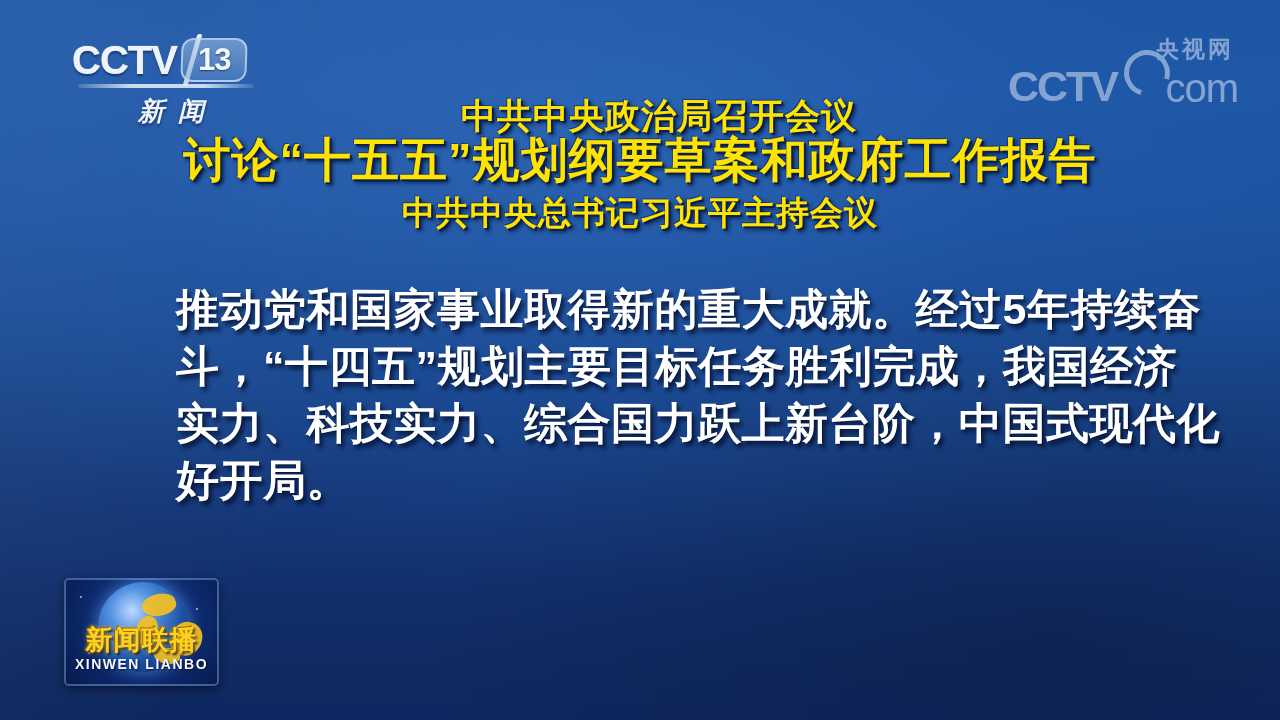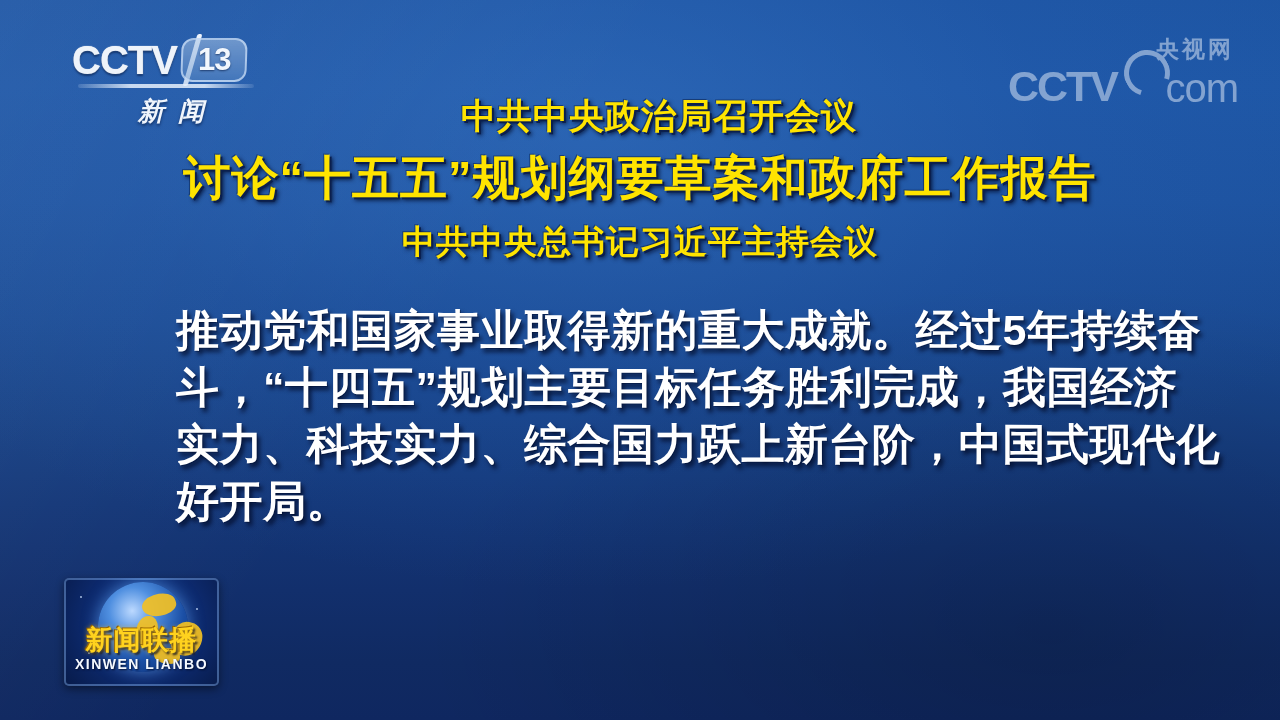--- a/index.html
+++ b/index.html
@@ -148,29 +148,28 @@
     color:#ffe400;
     font-weight:bold;
     line-height:1.0;
     white-space:nowrap;
     text-shadow:
        2px 2px 0 #0b1f4d,
        3px 3px 4px rgba(0,10,40,0.85),
       -1px -1px 0 rgba(10,30,70,0.5);
   }
   .hl-1 { font-size:35px; letter-spacing:1px;padding-left:38px; }
-  .hl-2 { font-size:47px; letter-spacing:1px; margin-top:21px; }
-  .hl-3 { font-size:33px; letter-spacing:1px; margin-top:24px; }
+  .hl-2 { font-size:47px; letter-spacing:1px; margin-top:3px; }
+  .hl-3 { font-size:33px; letter-spacing:1px; margin-top:13px; }
 
   
   #body-copy {
     position:absolute;
     left:176px; top:281px;
     width:960px;
-    margin-top:21px;
   }
   .bl {
     color:#ffffff;
     font-size:43px;
     font-weight:bold;
     line-height:57px;
     letter-spacing:0.5px;
     white-space:nowrap;
     text-shadow:
        3px 4px 4px rgba(0,8,35,0.75),

